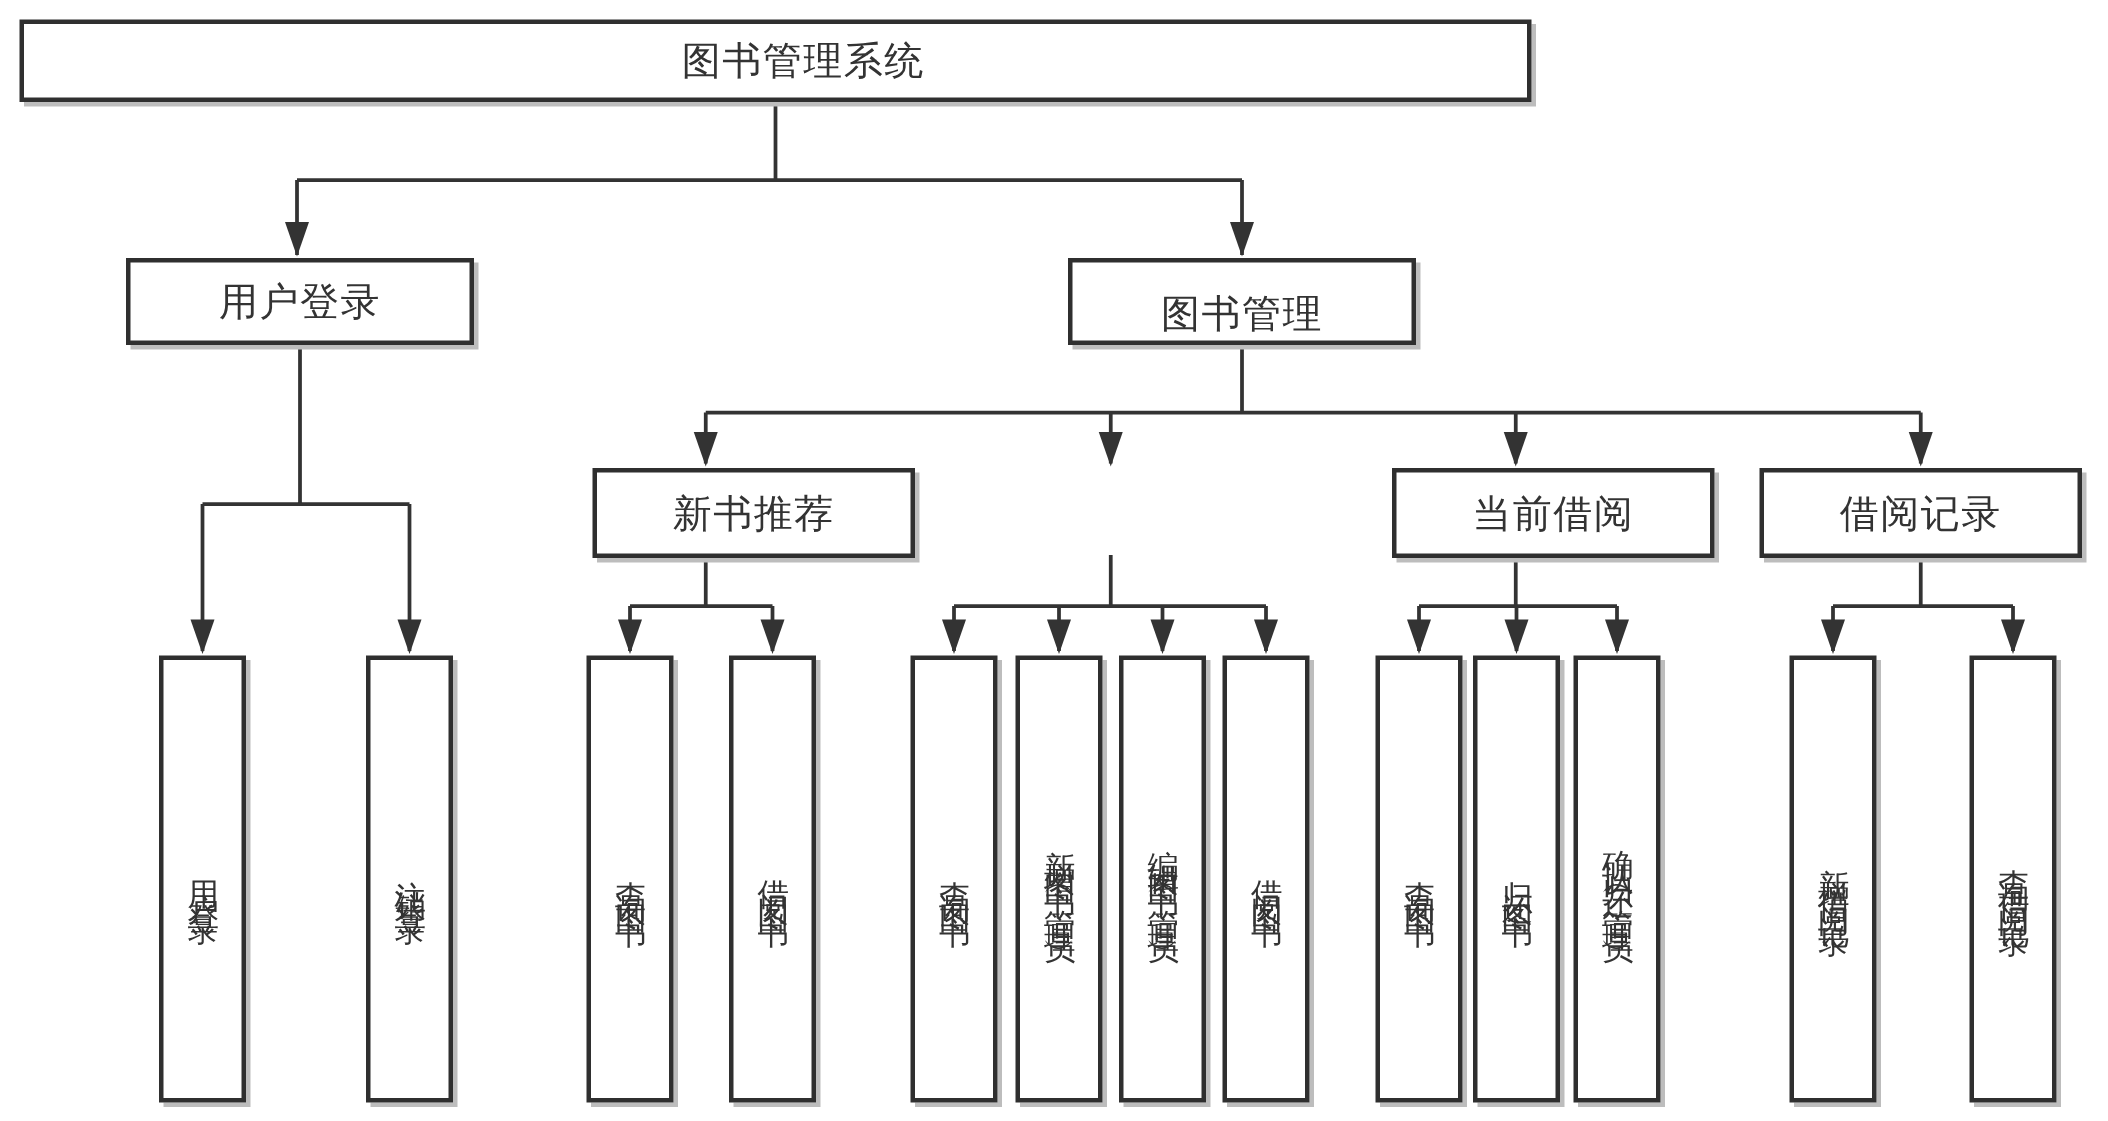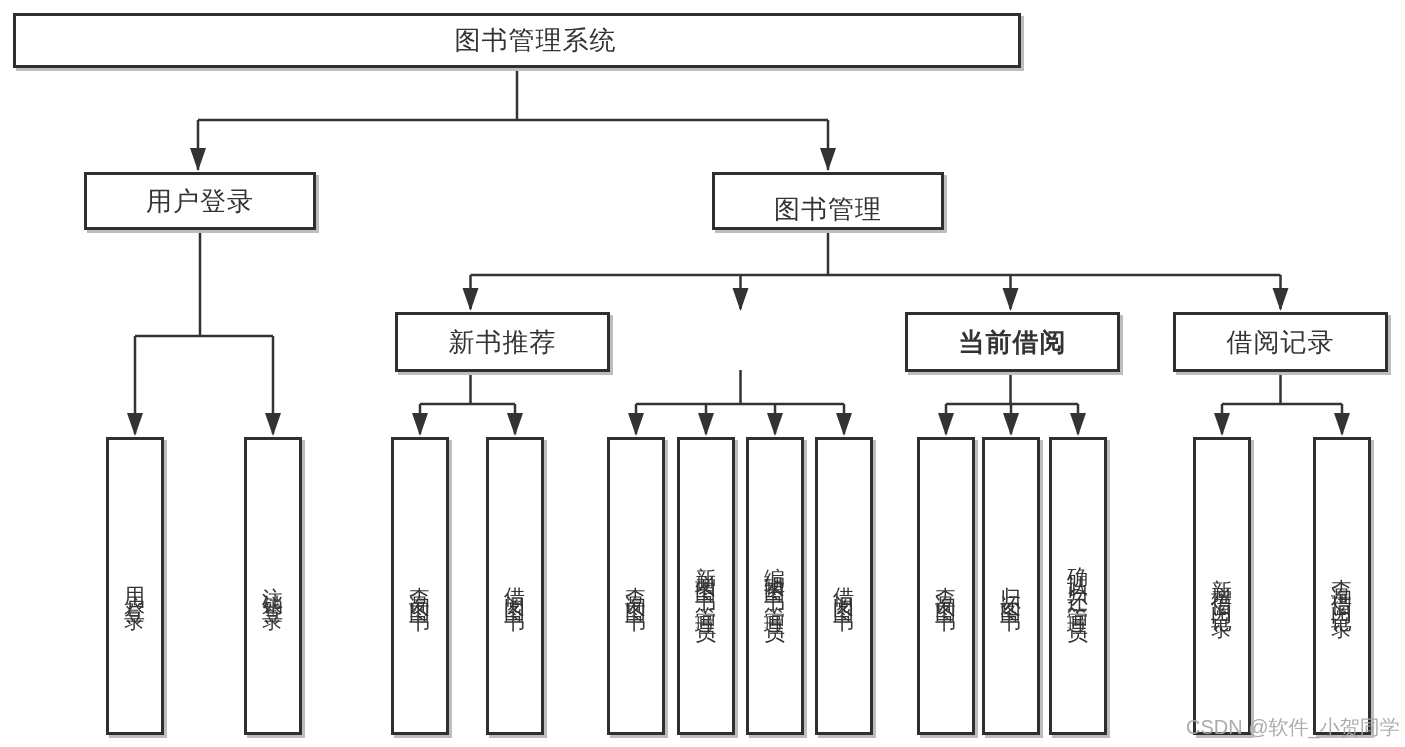--- a/index.html
+++ b/index.html
@@ -19,21 +19,21 @@
     writing-mode:vertical-lr;text-orientation:mixed;
     font-size:21px;line-height:1;letter-spacing:8px;white-space:nowrap;
   }
   
   .n-root{left:13px;top:13px;width:1008px;height:55px;padding-left:37px;}
   .n-user-login{left:84px;top:172px;width:232px;height:58px;}
   .n-book-mgmt{left:712px;top:172px;width:232px;height:58px;align-items:flex-end;}
   .n-l3{top:312px;width:215px;height:60px;}
   .n-new-books{left:363px;margin-left:32px;}
   .n-book-borrow{left:633px;}
-  .n-current-borrow{left:905px;font-weight:bold;}
+  .n-current-borrow{left:928px;}
   .n-borrow-records{left:1173px;}
   
   .v-a1{left:106px;} .v-a2{left:244px;}
   .v-b1{left:391px;} .v-b2{left:486px;}
   .v-c1{left:607px;} .v-c2{left:677px;} .v-c3{left:746px;} .v-c4{left:815px;}
   .v-d1{left:917px;} .v-d2{left:982px;} .v-d3{left:1049px;}
   .v-e1{left:1193px;} .v-e2{left:1313px;}
   .watermark{
     position:absolute;left:1186px;top:714px;z-index:6;
     font-size:20px;color:rgba(168,168,168,0.95);white-space:nowrap;
@@ -142,15 +142,14 @@
     <span class="vtext">确认归还（管理员）</span>
   </div>
 
   <div class="node vnode v-e1">
     <span class="vtext">新增借阅记录</span>
   </div>
   <div class="node vnode v-e2">
     <span class="vtext">查询借阅记录</span>
   </div>
 
-  <div class="watermark">CSDN @软件_小贺同学</div>
 
 </div>
 
 </body></html>

